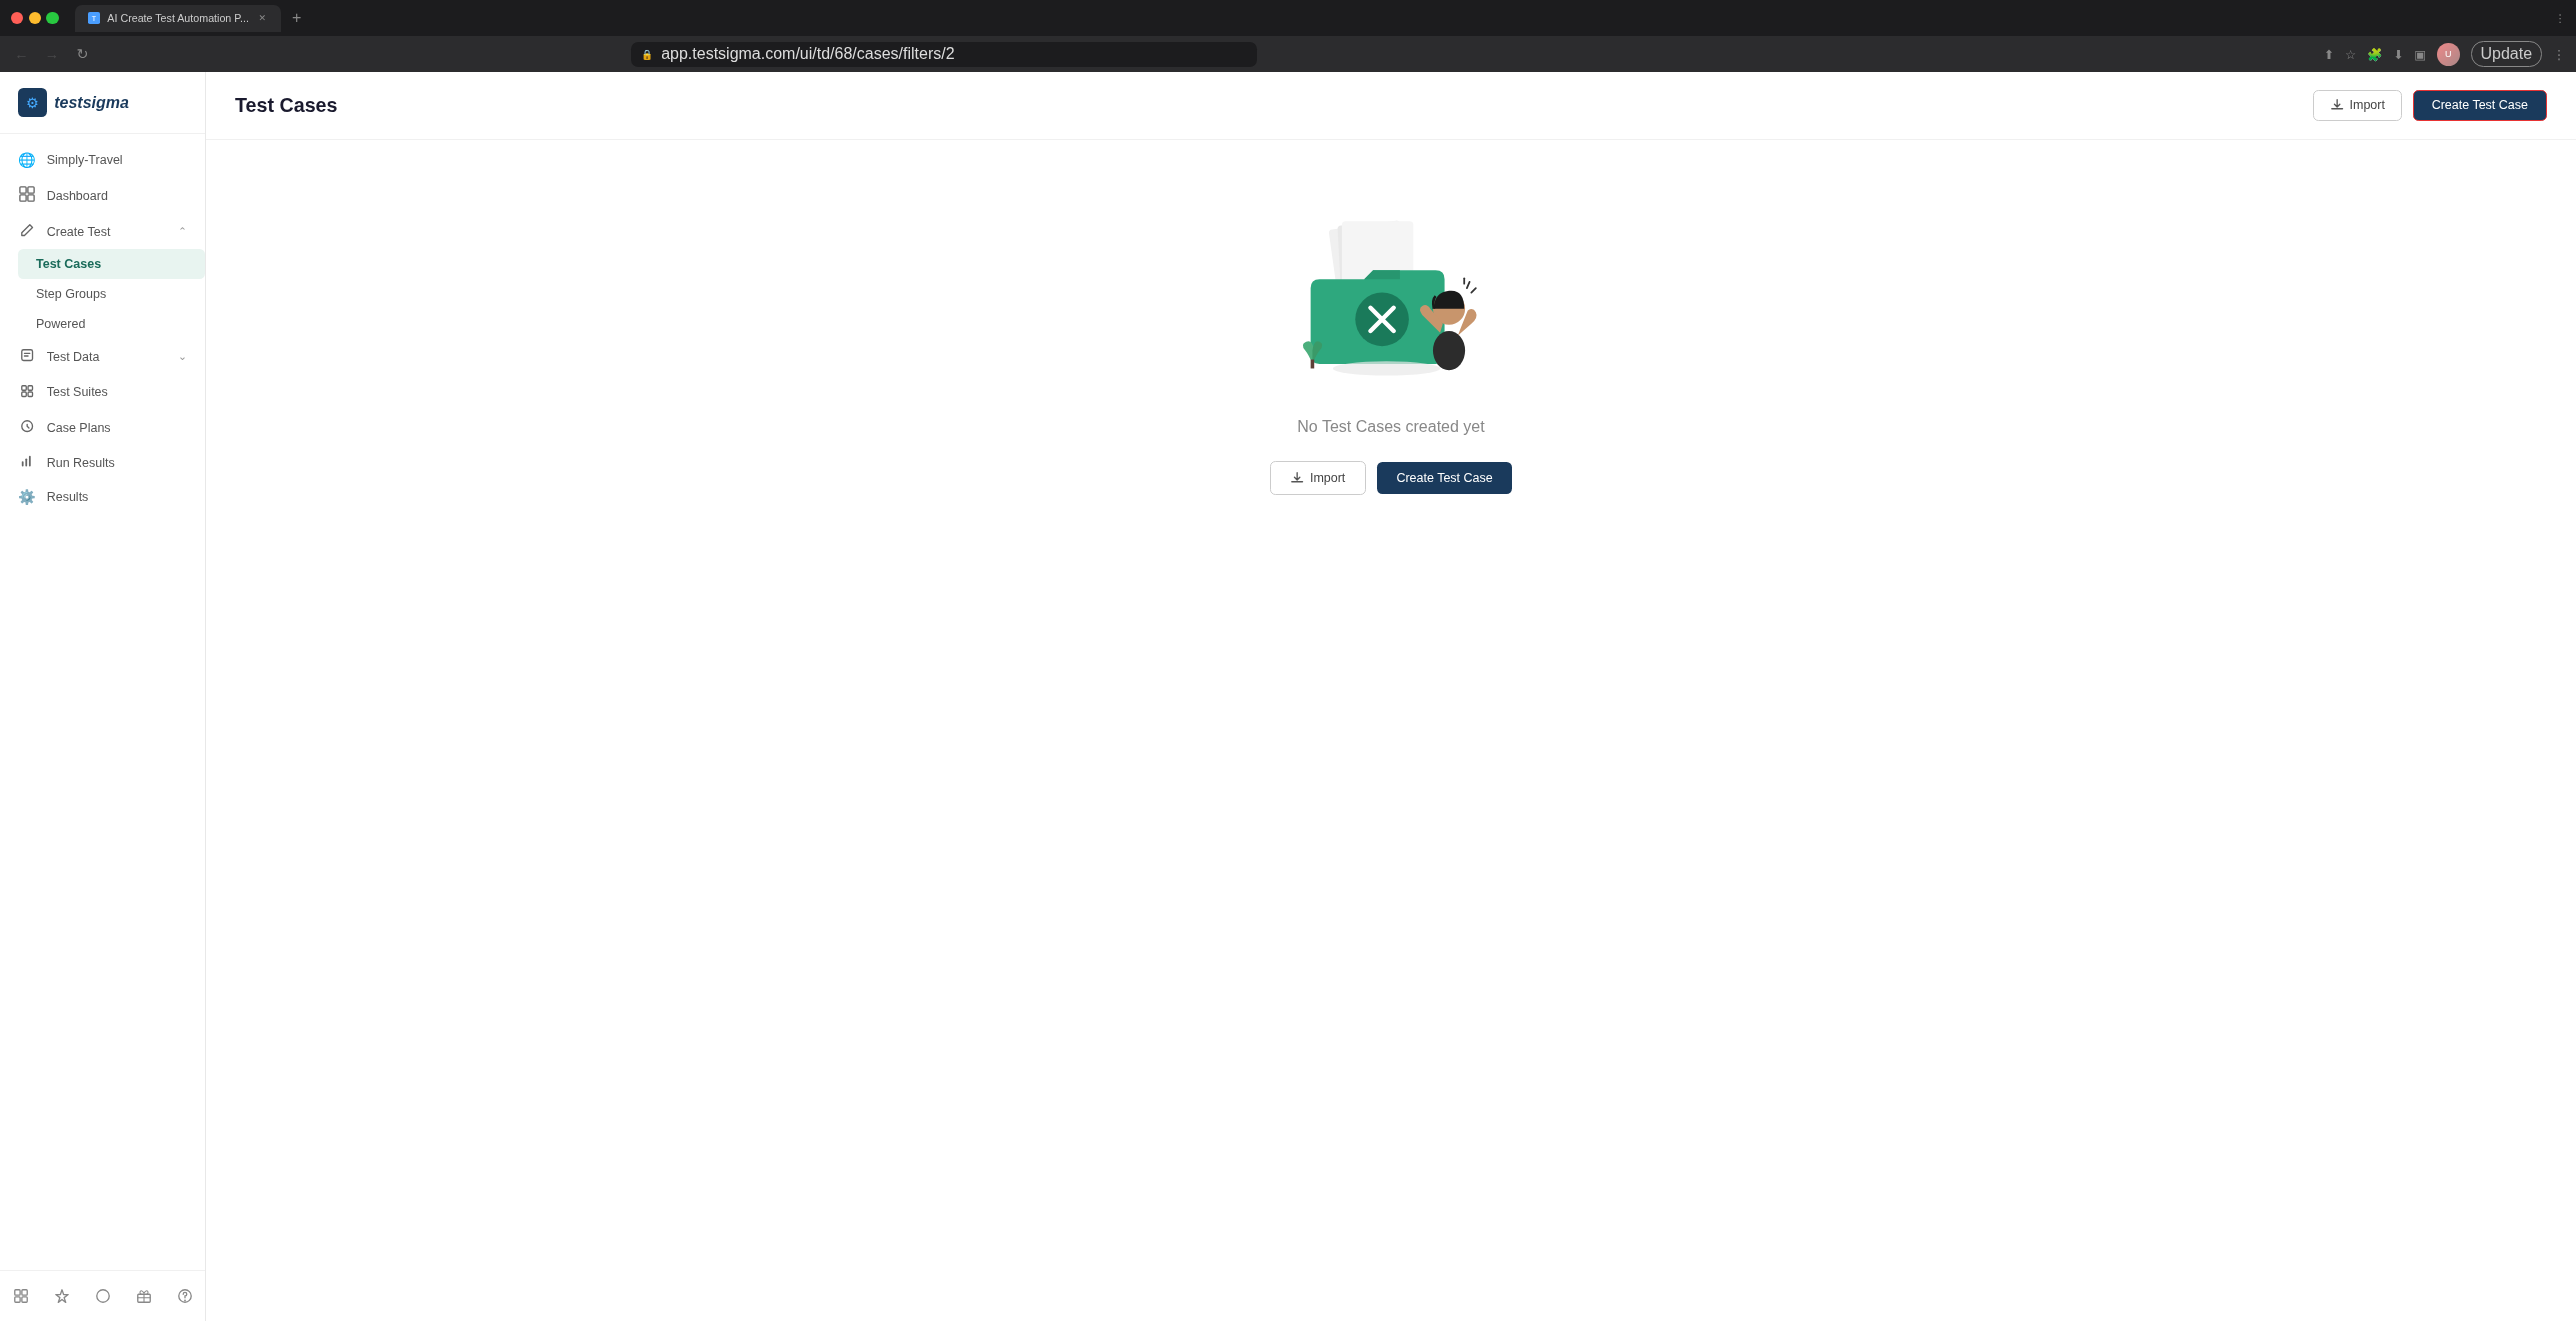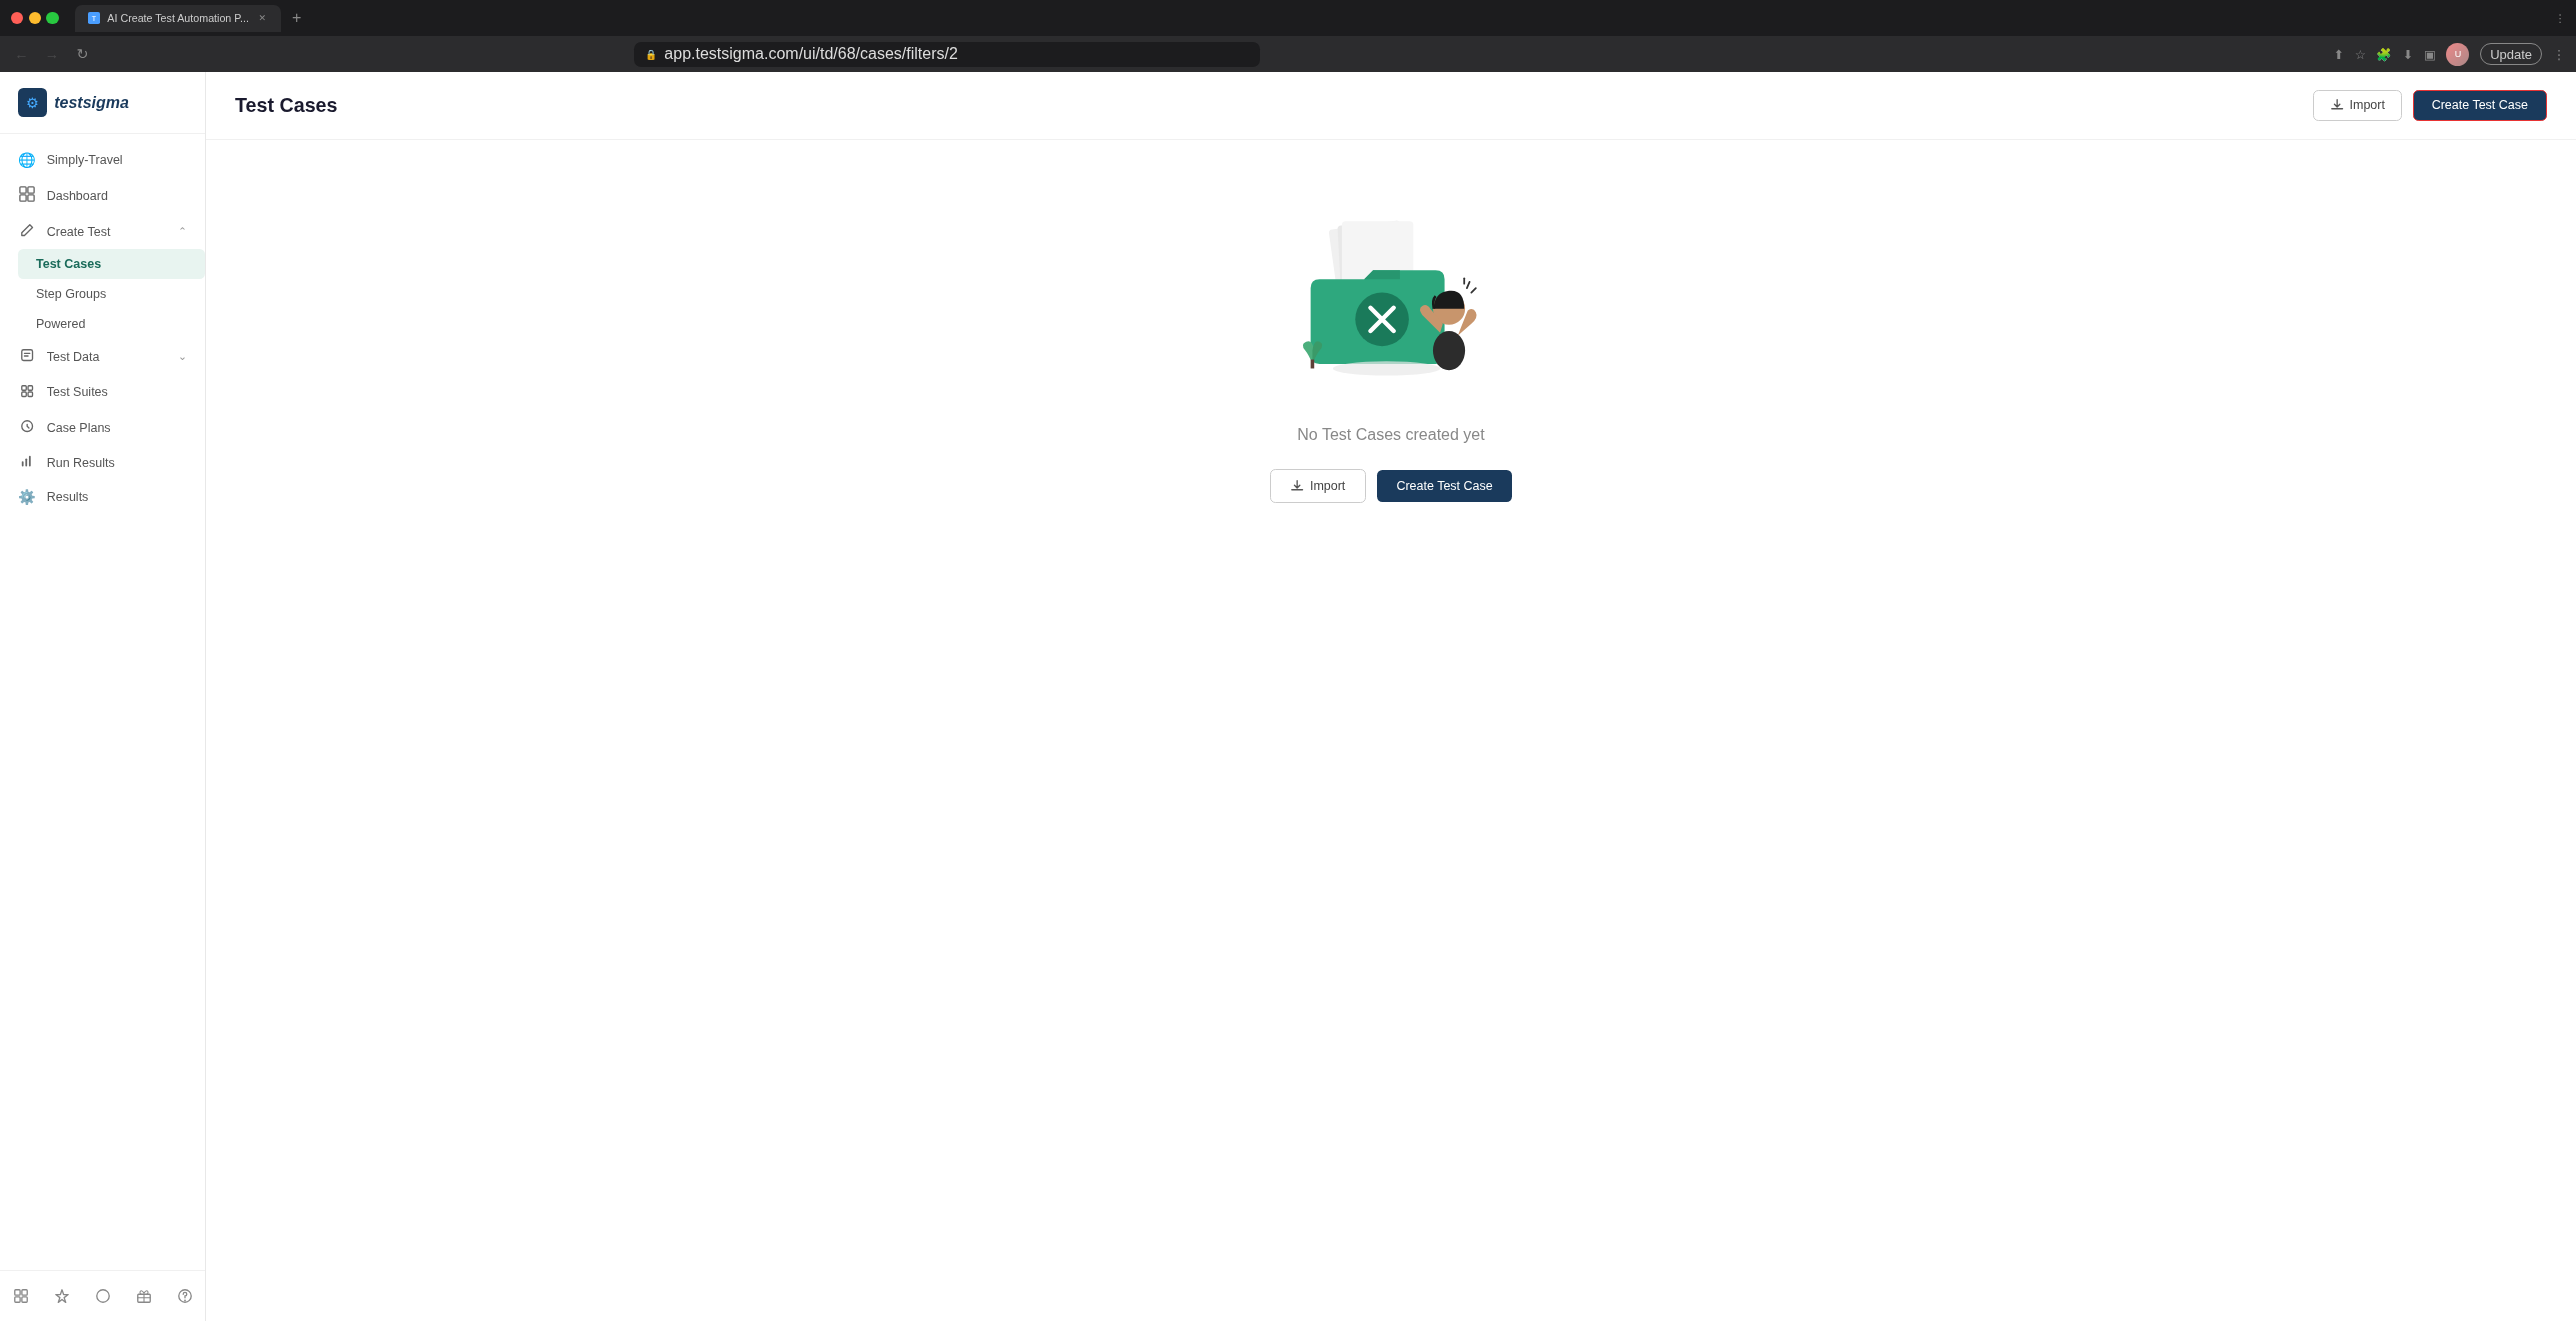--- a/index.html
+++ b/index.html
@@ -90,21 +90,21 @@
     .nav-avatar {
       width: 23px; height: 23px; border-radius: 50%;
       background: linear-gradient(135deg, #e88, #a88);
       display: flex; align-items: center; justify-content: center;
       font-size: 9px; color: #fff;
     }
     .nav-update-btn {
       border: 0.9px solid #888;
       border-radius: 12.5px;
       color: #ccc;
-      font-size: 13px;
+      font-size: 16px;
       padding: 2.7px 9px;
       cursor: pointer;
     }
 
     
     .app-container {
       display: flex;
       height: calc(100vh - 72px);
     }
 
@@ -244,21 +244,20 @@
       height: 179px;
       position: relative;
       margin-bottom: 27px;
     }
 
     
     .empty-title {
       font-size: 16px;
       color: #888;
       margin-bottom: 25px;
-      margin-top: 8px;
     }
     .empty-actions {
       display: flex; gap: 10.7px; align-items: center;
     }
     .empty-import-btn {
       display: flex;
       align-items: center;
       gap: 5.4px;
       padding: 9px 19.7px;
       border: 0.9px solid #ccc;

